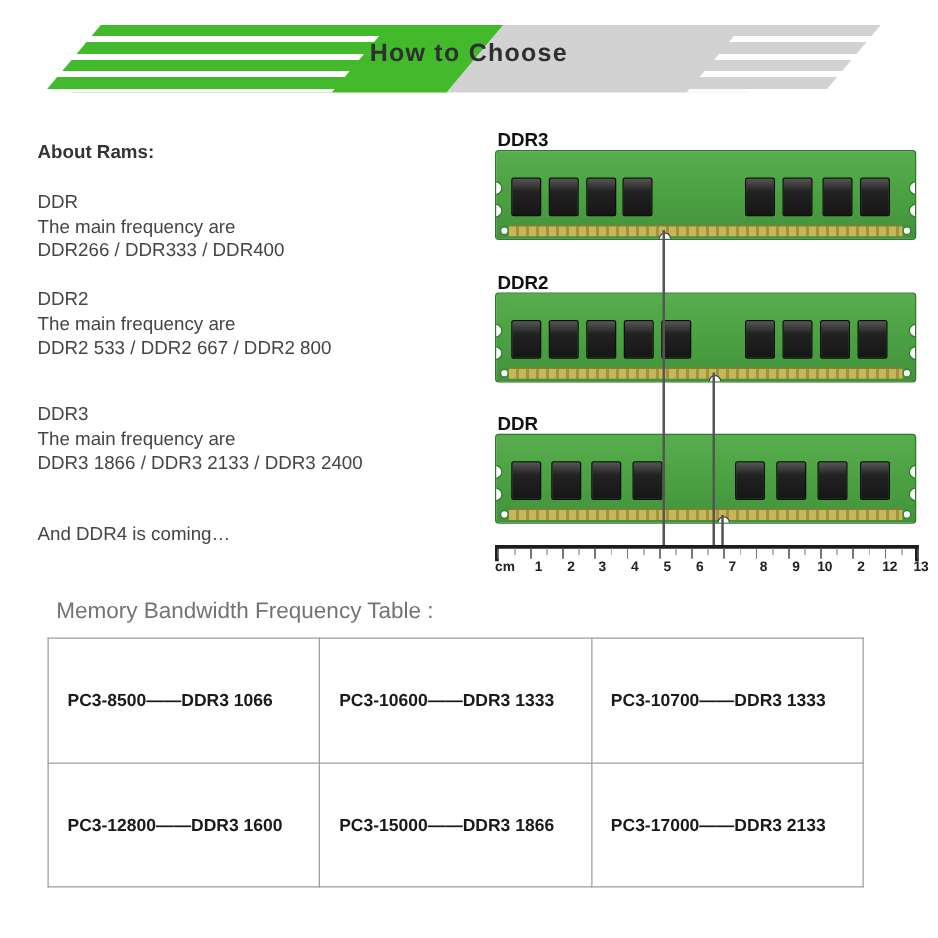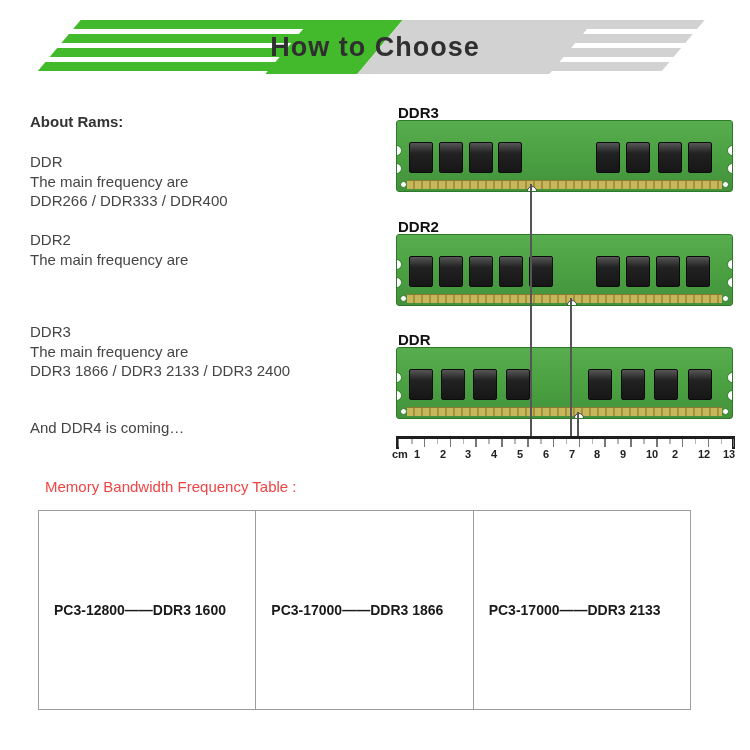--- a/index.html
+++ b/index.html
@@ -9,21 +9,21 @@
   
   .banner{position:absolute;left:0;top:20px;width:750px;height:54px;}
   .banner .skew{position:absolute;transform:skewX(-40deg);}
   .banner-green-main{left:80px;top:0;width:300px;height:54px;background:#43b92c;}
   .banner-gray-main{left:380px;top:0;width:240px;height:54px;background:#d2d2d2;}
   .stripes-left{left:58px;top:0;width:230px;height:54px;
      background:repeating-linear-gradient(180deg,#43b92c 0 9px,#ffffff 9px 14px);}
   .stripes-right{left:572px;top:0;width:110px;height:54px;
      background:repeating-linear-gradient(180deg,#d2d2d2 0 9px,#ffffff 9px 14px);}
   .banner-title{position:absolute;left:230px;top:12px;width:290px;text-align:center;
-     font-size:27px;font-weight:bold;letter-spacing:1px;color:#2f2f2f;}
+     font-size:20px;font-weight:bold;letter-spacing:1px;color:#2f2f2f;}
 
   
   .about{position:absolute;left:30px;top:100px;width:360px;font-size:15px;line-height:19.5px;color:#454545;}
   .about-heading{position:absolute;left:0;top:12px;font-weight:bold;color:#333;}
   .blk{position:absolute;left:0;}
   .blk-ddr{top:52px;} .blk-ddr2{top:130px;} .blk-ddr3{top:222px;}
   .about-footnote{position:absolute;left:0;top:318px;}
 
   
   .diagram{position:absolute;left:396px;top:96px;width:345px;height:380px;}
@@ -45,25 +45,25 @@
      background:#fff;border:1px solid #444;box-sizing:border-box;}
   .mline{position:absolute;width:2px;background:#555;}
 
   
   .ruler-line{position:absolute;left:0px;top:340px;width:339px;height:3px;background:#1e1e1e;}
   .ruler-cap{position:absolute;top:340px;width:3px;height:13px;background:#1e1e1e;}
   .ticks-major{position:absolute;left:2px;top:343px;width:336px;height:8px;
      background:repeating-linear-gradient(90deg,#777 0 1.5px,transparent 1.5px 25.8px);}
   .ticks-minor{position:absolute;left:14.9px;top:343px;width:324px;height:5px;
      background:repeating-linear-gradient(90deg,#b5b5b5 0 1.5px,transparent 1.5px 25.8px);}
-  .rlabel{position:absolute;top:352px;width:20px;text-align:left;
+  .rlabel{position:absolute;top:352px;width:20px;text-align:right;
      font-size:11px;font-weight:bold;color:#222;}
 
   
-  .tbl-title{position:absolute;left:45px;top:478px;font-size:15px;color:#ef4444;}
+  .tbl-title{position:absolute;left:45px;top:478px;font-size:18px;color:#737373;}
   table.freq{position:absolute;left:38px;top:510px;width:653px;height:200px;
      border-collapse:collapse;table-layout:fixed;}
   table.freq td{border:1px solid #9d9d9d;font-size:14px;font-weight:bold;color:#1a1a1a;
      padding-left:15px;vertical-align:middle;font-family:"Liberation Sans",sans-serif;}
 </style>
 </head>
 <body>
 
 <div class="page">
 
@@ -80,20 +80,21 @@
 
     <div class="blk blk-ddr">
       <div>DDR</div>
       <div>The main frequency are</div>
       <div>DDR266 / DDR333 / DDR400</div>
     </div>
 
     <div class="blk blk-ddr2">
       <div>DDR2</div>
       <div>The main frequency are</div>
+      <div>DDR2 533 / DDR2 667 / DDR2 800</div>
     </div>
 
     <div class="blk blk-ddr3">
       <div>DDR3</div>
       <div>The main frequency are</div>
       <div>DDR3 1866 / DDR3 2133 / DDR3 2400</div>
     </div>
 
     <div class="about-footnote">And DDR4 is coming…</div>
   </div>
@@ -183,20 +184,25 @@
     <span class="rlabel" style="left:250px;">10</span>
     <span class="rlabel" style="left:276px;">2</span>
     <span class="rlabel" style="left:302px;">12</span>
     <span class="rlabel" style="left:327px;">13</span>
   </div>
 
   <div class="tbl-title">Memory Bandwidth Frequency Table :</div>
   <table class="freq">
     <tbody>
       <tr>
+        <td>PC3-8500——DDR3 1066</td>
+        <td>PC3-10600——DDR3 1333</td>
+        <td>PC3-10700——DDR3 1333</td>
+      </tr>
+      <tr>
         <td>PC3-12800——DDR3 1600</td>
-        <td>PC3-17000——DDR3 1866</td>
+        <td>PC3-15000——DDR3 1866</td>
         <td>PC3-17000——DDR3 2133</td>
       </tr>
     </tbody>
   </table>
 
 </div>
 
 </body></html>

